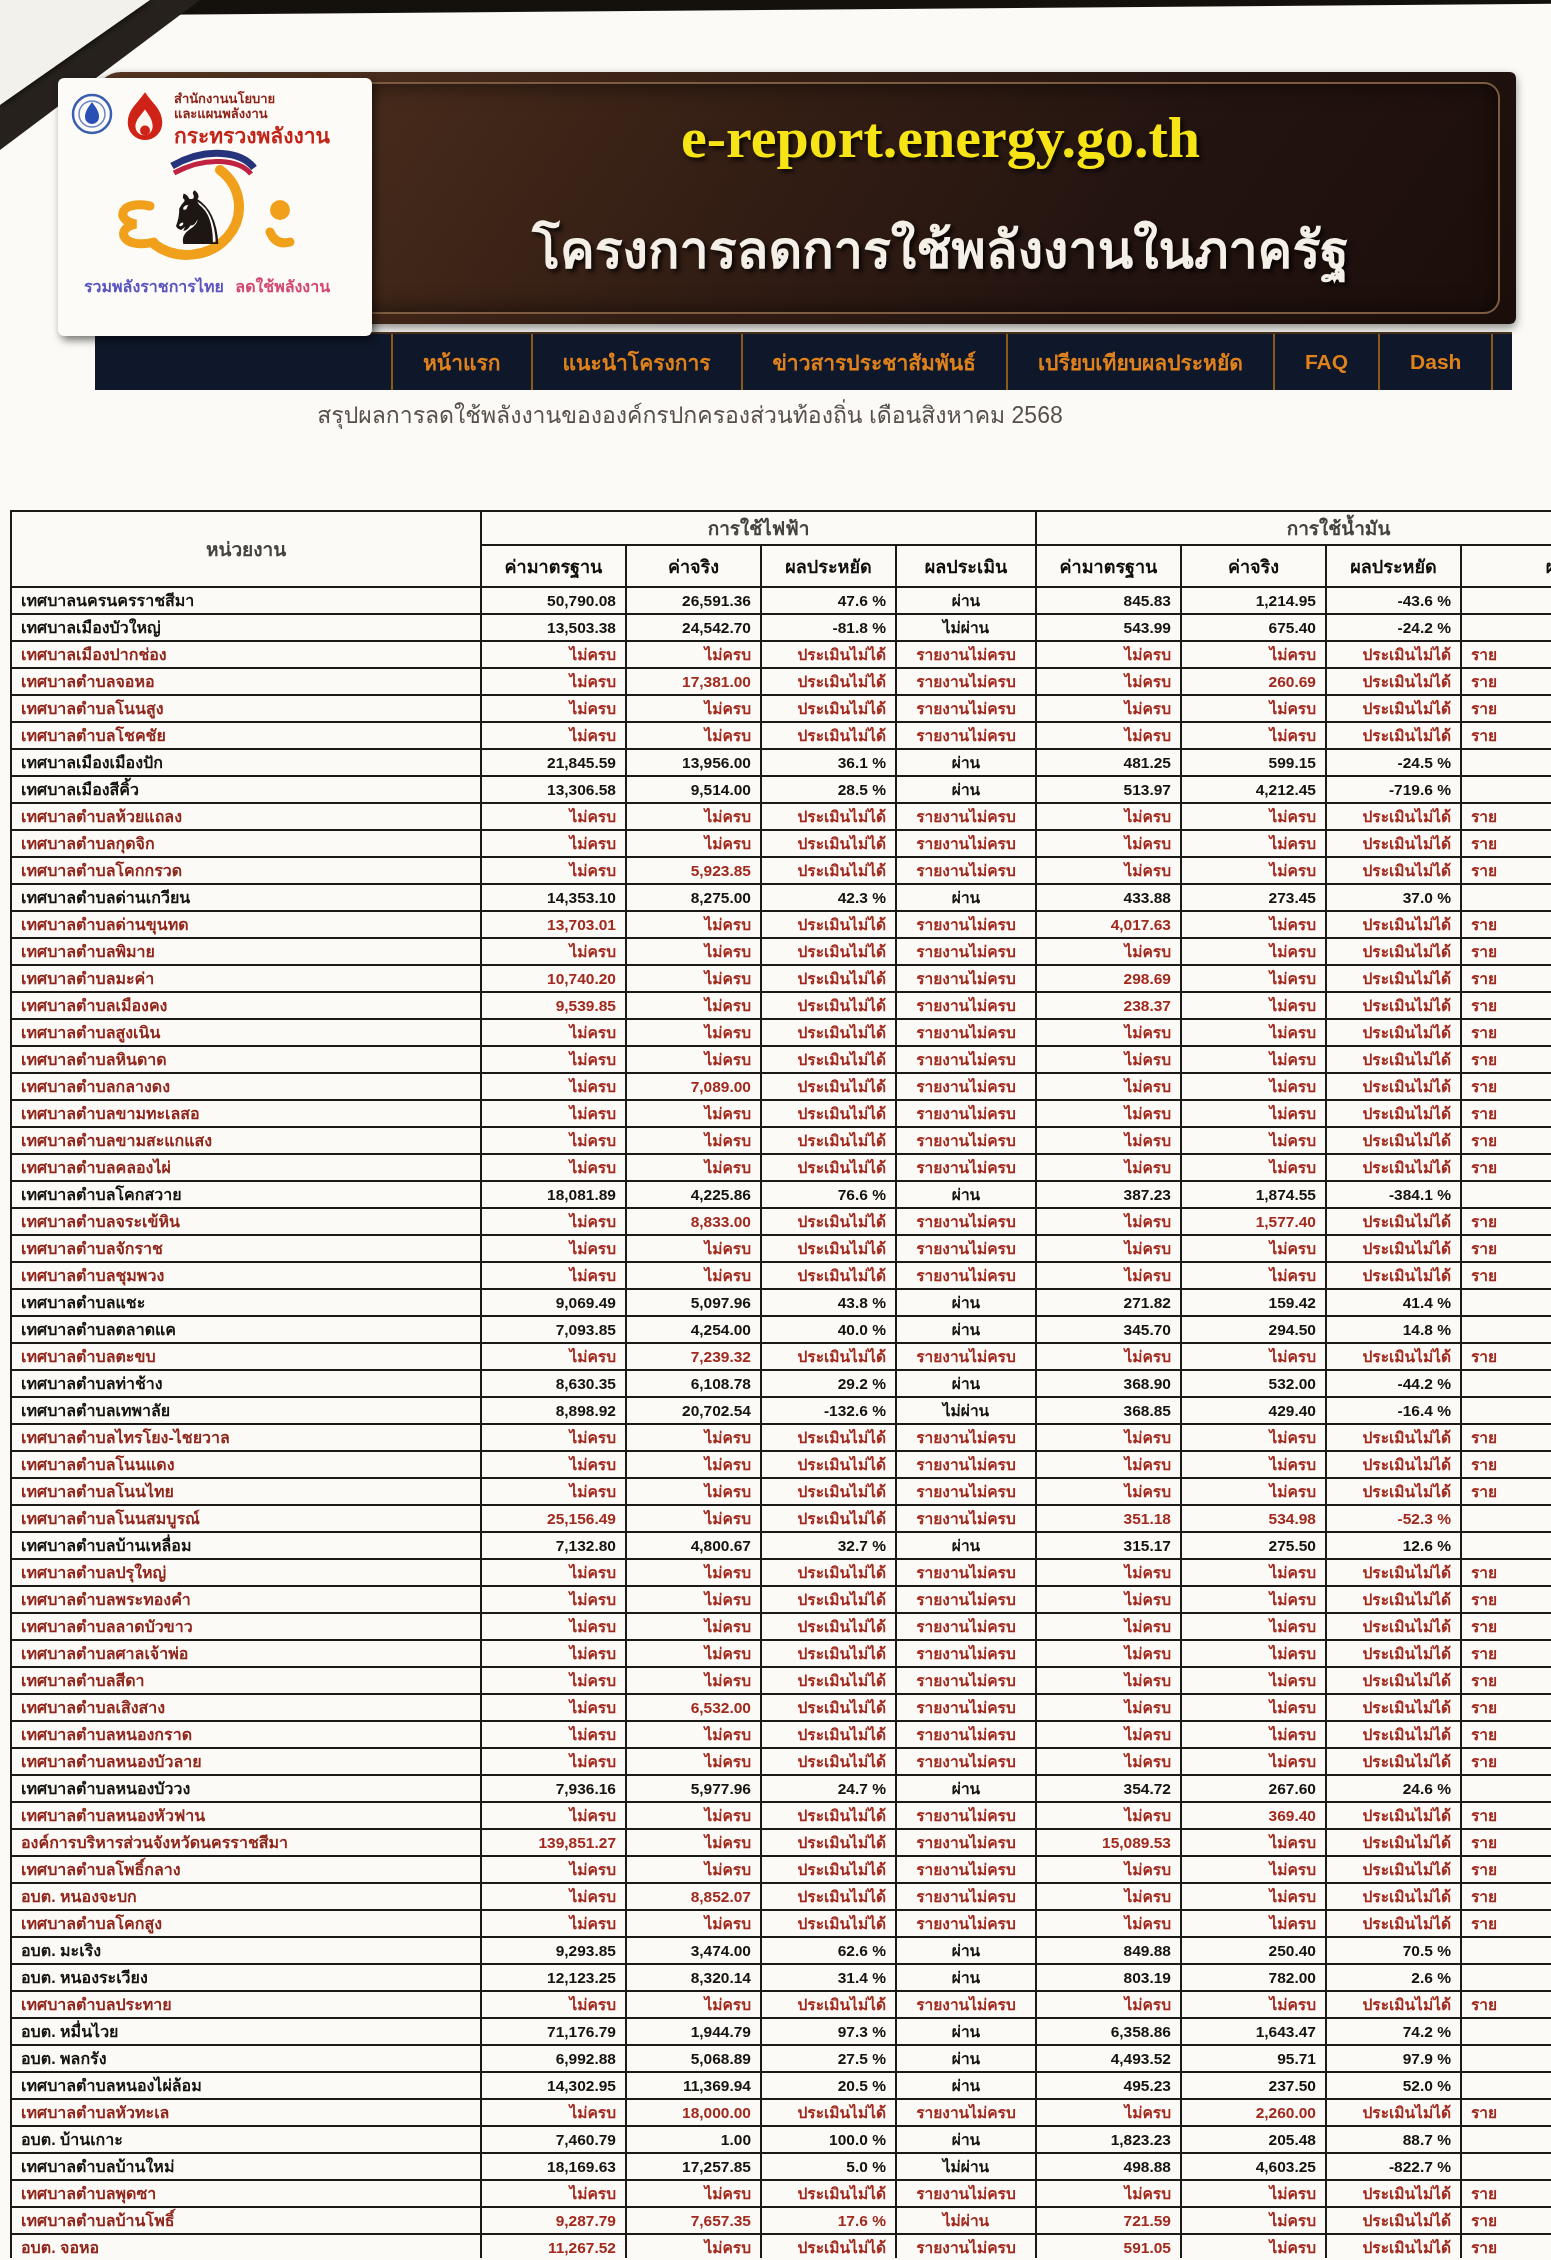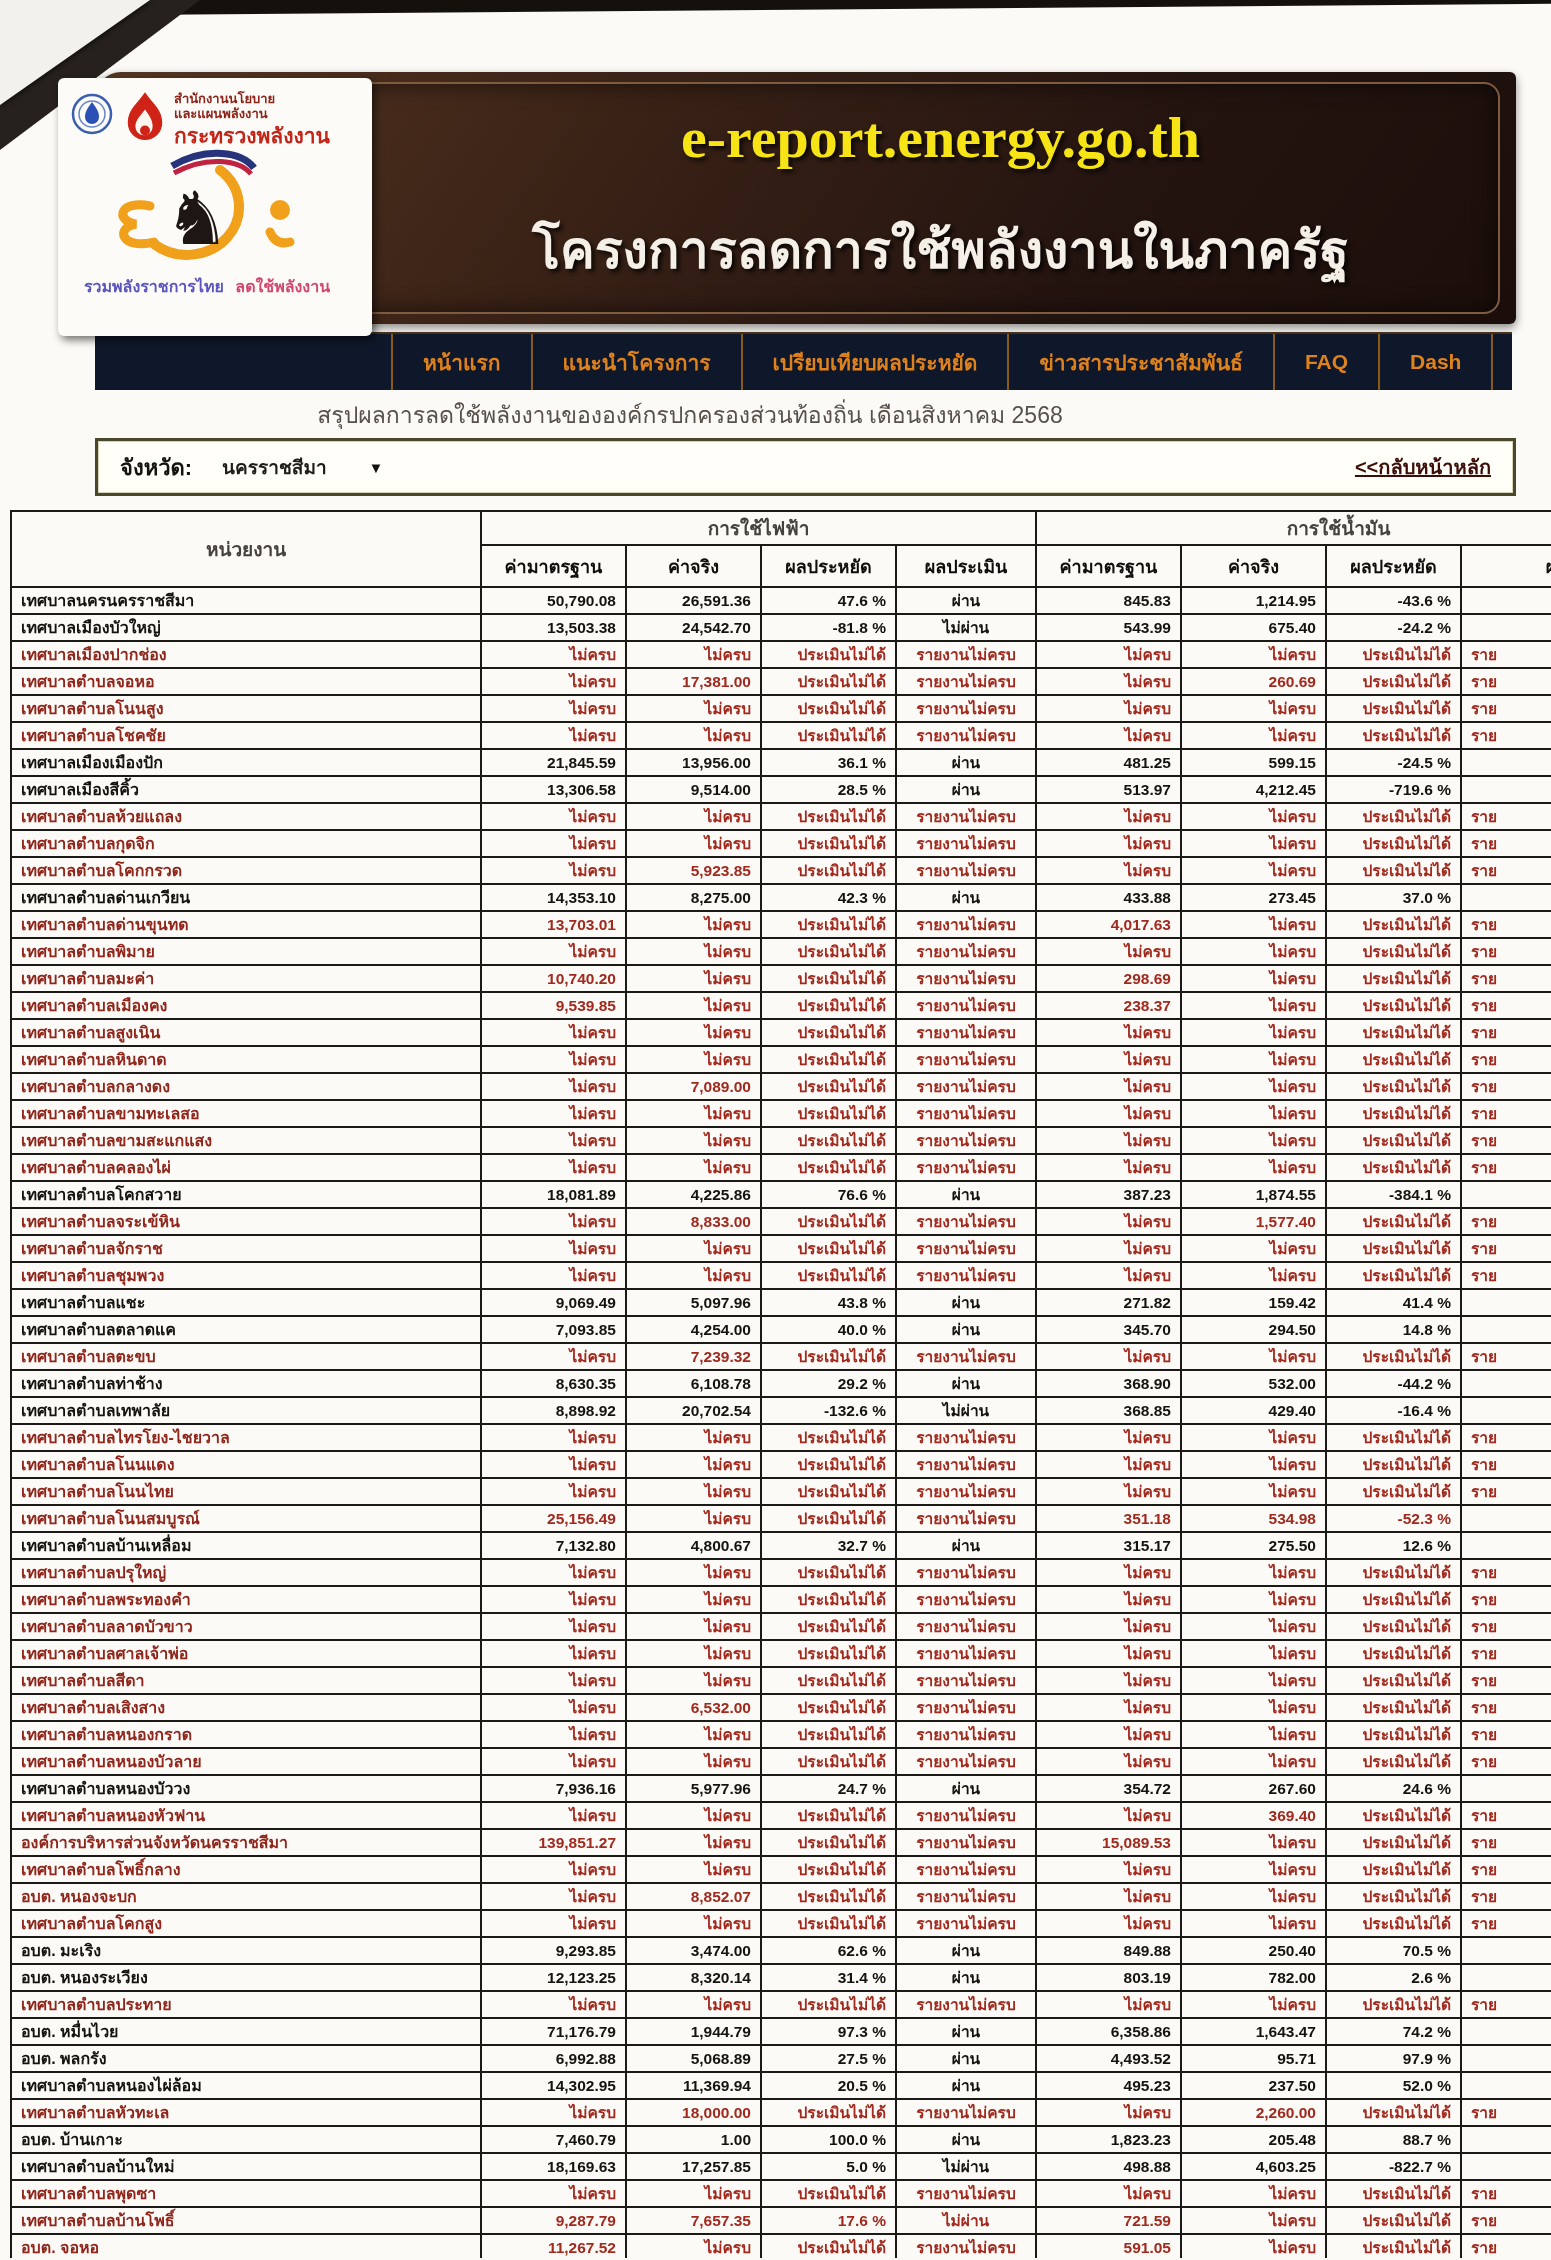--- a/index.html
+++ b/index.html
@@ -118,37 +118,28 @@
     </div>
     <div class="tagline">
       <span class="t1">รวมพลังราชการไทย</span>
       <span class="t2">ลดใช้พลังงาน</span>
     </div>
   </div>
 
   <div class="nav">
     <div class="nav-item">หน้าแรก</div>
     <div class="nav-item">แนะนำโครงการ</div>
+    <div class="nav-item">ข่าวสารประชาสัมพันธ์</div>
     <div class="nav-item">เปรียบเทียบผลประหยัด</div>
-    <div class="nav-item">ข่าวสารประชาสัมพันธ์</div>
     <div class="nav-item">FAQ</div>
     <div class="nav-item">Dash</div>
   </div>
 
   <div class="subtitle">สรุปผลการลดใช้พลังงานขององค์กรปกครองส่วนท้องถิ่น เดือนสิงหาคม 2568</div>
 
-  <div class="province">
-    <span class="prov-label">จังหวัด:</span>
-    <span class="prov-select">
-      <span class="prov-value">นครราชสีมา</span>
-      <span class="caret">▼</span>
-    </span>
-    <span class="spacer"></span>
-    <a class="back-link">&lt;&lt;กลับหน้าหลัก</a>
-  </div>
 
   <div class="table-wrap">
     <table>
       <colgroup>
         <col style="width:470px">
           <col style="width:145px">
           <col style="width:135px">
           <col style="width:135px">
         <col style="width:140px">
           <col style="width:145px">

